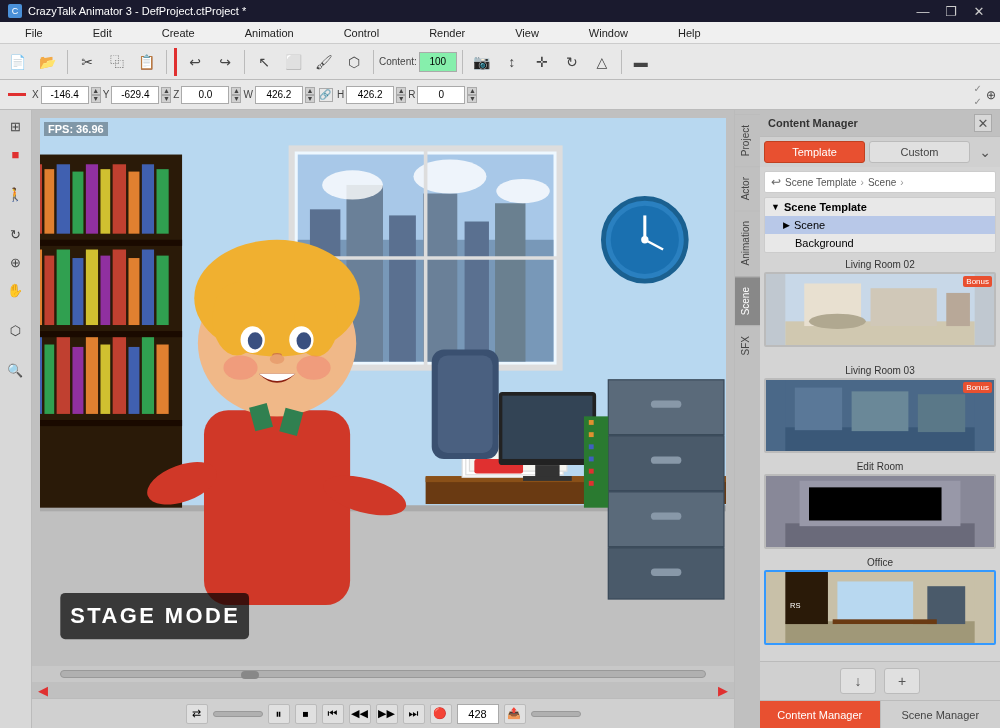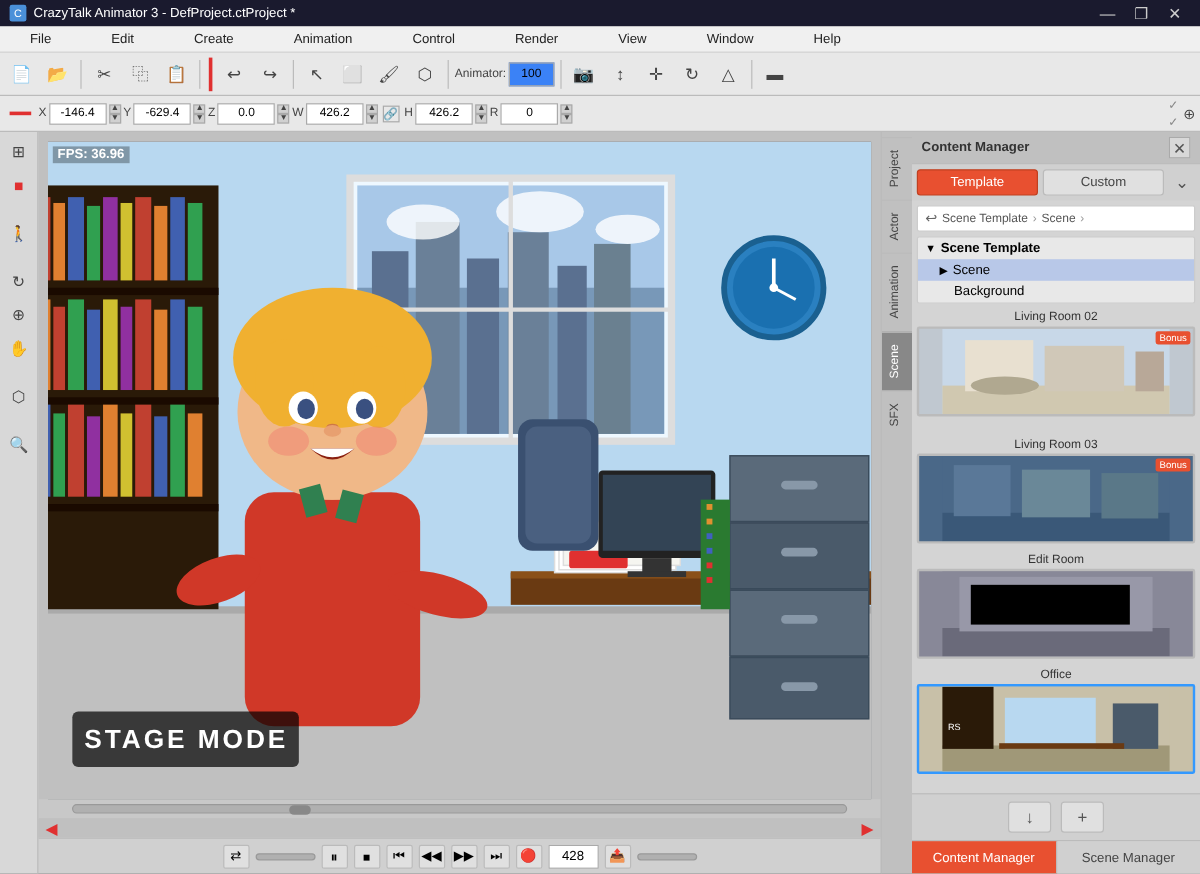--- a/index.html
+++ b/index.html
@@ -15,21 +15,21 @@
     
     .menu-bar { background: #f0f0f0; height: 22px; display: flex; align-items: center; border-bottom: 1px solid #ccc; }
     .menu-item { padding: 3px 25px; cursor: pointer; font-size: 11px; color: #222; }
 
     
     .toolbar { background: #e8e8e8; height: 36px; display: flex; align-items: center; border-bottom: 1px solid #bbb; padding: 0 4px; gap: 2px; }
     .toolbar-sep { width: 1px; height: 24px; background: #bbb; margin: 0 3px; }
     .toolbar-btn { width: 28px; height: 28px; display: flex; align-items: center; justify-content: center; cursor: pointer; border: 1px solid transparent; border-radius: 2px; font-size: 14px; color: #444; }
     .toolbar-red-marker { width: 3px; height: 28px; background: #e03030; margin: 0 2px; }
     .opacity-label { font-size: 10px; color: #444; }
-    .opacity-input { width: 38px; height: 20px; border: 1px solid #aaa; font-size: 10px; text-align: center; background: #3b82f6; }
+    .opacity-input { width: 38px; height: 20px; border: 1px solid #aaa; font-size: 10px; text-align: center; background: #86efac; }
 
     
     .toolbar2 { background: #e8e8e8; height: 30px; display: flex; align-items: center; border-bottom: 1px solid #bbb; padding: 0 4px; gap: 2px; }
     .t2-field { display: flex; align-items: center; gap: 2px; font-size: 10px; color: #444; }
     .t2-input { width: 48px; height: 18px; border: 1px solid #aaa; font-size: 10px; text-align: center; background: white; }
     .t2-arrows { display: flex; flex-direction: column; }
     .t2-arrow { width: 10px; height: 8px; background: #d0d0d0; border: 1px solid #aaa; font-size: 7px; display: flex; align-items: center; justify-content: center; cursor: pointer; }
 
     
     .left-sidebar { width: 32px; background: #d8d8d8; border-right: 1px solid #bbb; display: flex; flex-direction: column; align-items: center; padding-top: 4px; gap: 4px; }
@@ -78,21 +78,21 @@
   <div class="toolbar-sep"></div>
   <div class="toolbar-red-marker"></div>
   <div class="toolbar-btn">↩</div>
   <div class="toolbar-btn">↪</div>
   <div class="toolbar-sep"></div>
   <div class="toolbar-btn">↖</div>
   <div class="toolbar-btn">⬜</div>
   <div class="toolbar-btn">🖌</div>
   <div class="toolbar-btn">⬡</div>
   <div class="toolbar-sep"></div>
-  <span class="opacity-label">Animator:</span>
+  <span class="opacity-label">Content:</span>
   <input class="opacity-input" type="text" value="100" style="">
   <div class="toolbar-sep"></div>
   <div class="toolbar-btn">📷</div>
   <div class="toolbar-btn">↕</div>
   <div class="toolbar-btn">✛</div>
   <div class="toolbar-btn">↻</div>
   <div class="toolbar-btn">△</div>
   <div class="toolbar-sep"></div>
   <div class="toolbar-btn">▬</div>
 </div>

